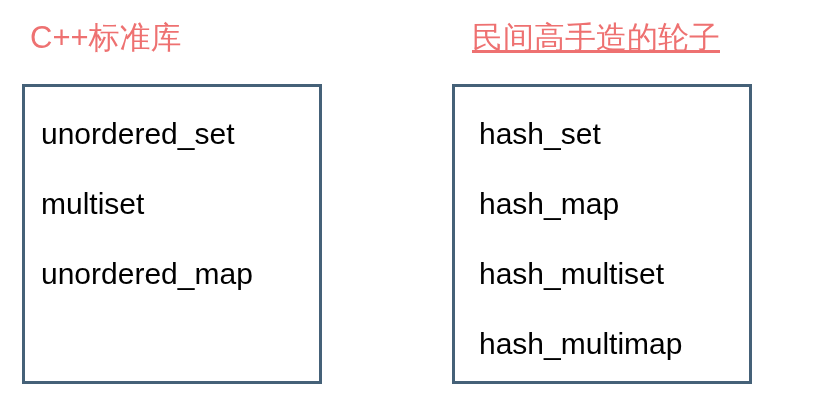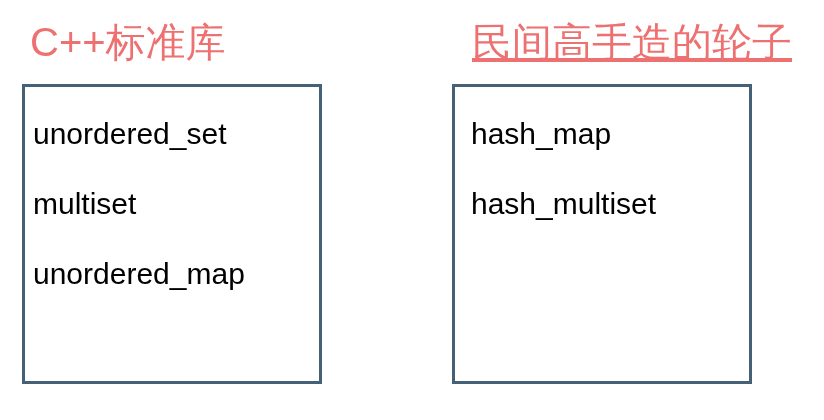--- a/index.html
+++ b/index.html
@@ -24,21 +24,21 @@
   .column {
     position: absolute;
     top: 0;
   }
 
   .column--left  { left: 22px;  width: 300px; }
   .column--right { left: 452px; width: 300px; }
 
   .column-title {
     color: #ee7171;
-    font-size: 40px;
+    font-size: 31px;
     line-height: 1;
     white-space: nowrap;
     position: absolute;
     top: 22px;
   }
   .column--left  .column-title { left: 8px; }
   .column--right .column-title { left: 20px; text-decoration: underline; }
 
   .term-box {
     position: absolute;
@@ -50,21 +50,21 @@
     border: 3px solid #456178;
     background: #ffffff;
   }
 
   .term-list {
     list-style: none;
     margin: 0;
     padding: 0;
     position: absolute;
     top: 0;
-    left: 0;
+    left: 8px;
     right: 0;
   }
 
   .term-item {
     color: #000000;
     font-size: 30px;
     line-height: 30px;
     height: 70px;
     white-space: nowrap;
     display: flex;
@@ -87,19 +87,21 @@
         <li class="term-item">multiset</li>
         <li class="term-item">unordered_map</li>
       </ul>
     </div>
   </div>
 
   <div class="column column--right">
     <div class="column-title">民间高手造的轮子</div>
     <div class="term-box">
       <ul class="term-list">
+        <li class="term-item">hash_set</li>
         <li class="term-item">hash_map</li>
         <li class="term-item">hash_multiset</li>
+        <li class="term-item">hash_multimap</li>
       </ul>
     </div>
   </div>
 
 </div>
 
 </body></html>

